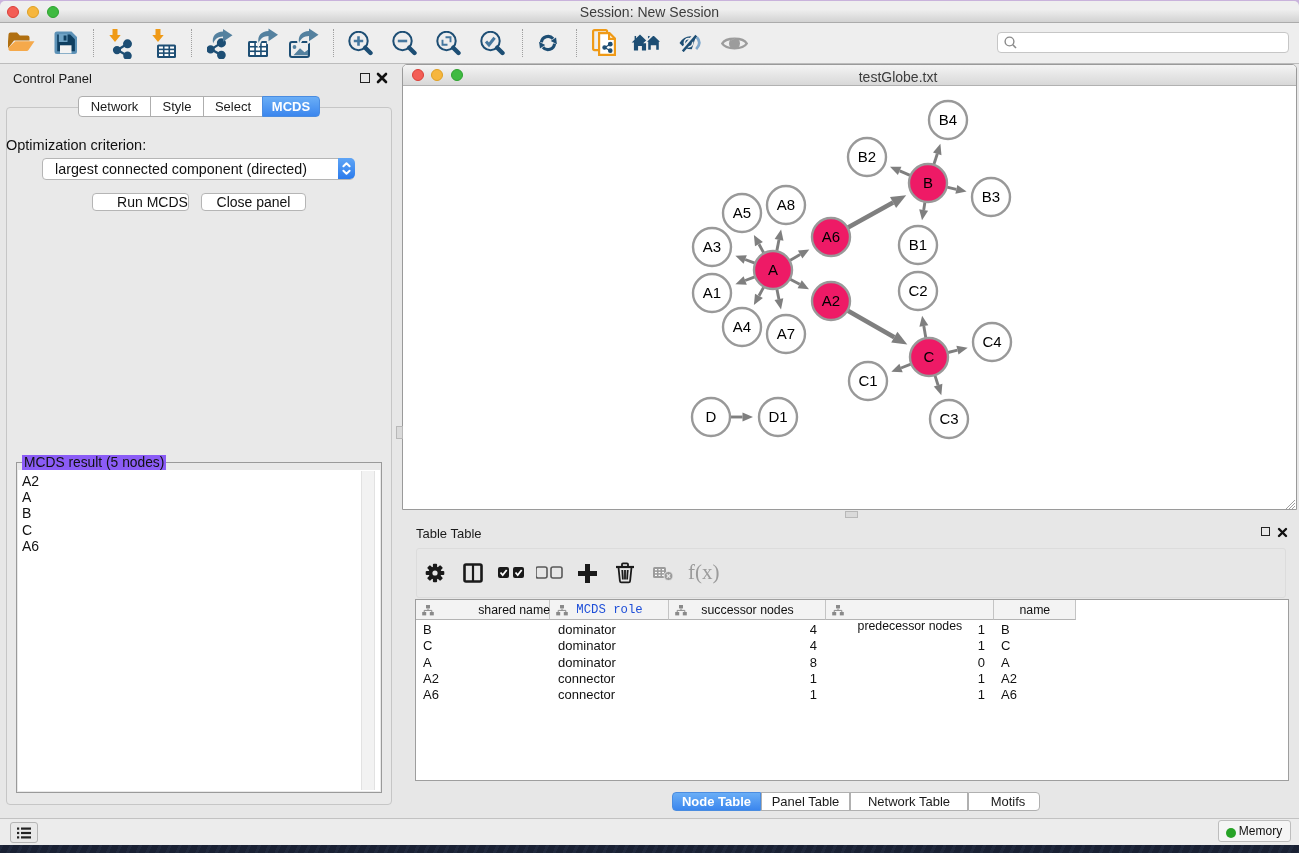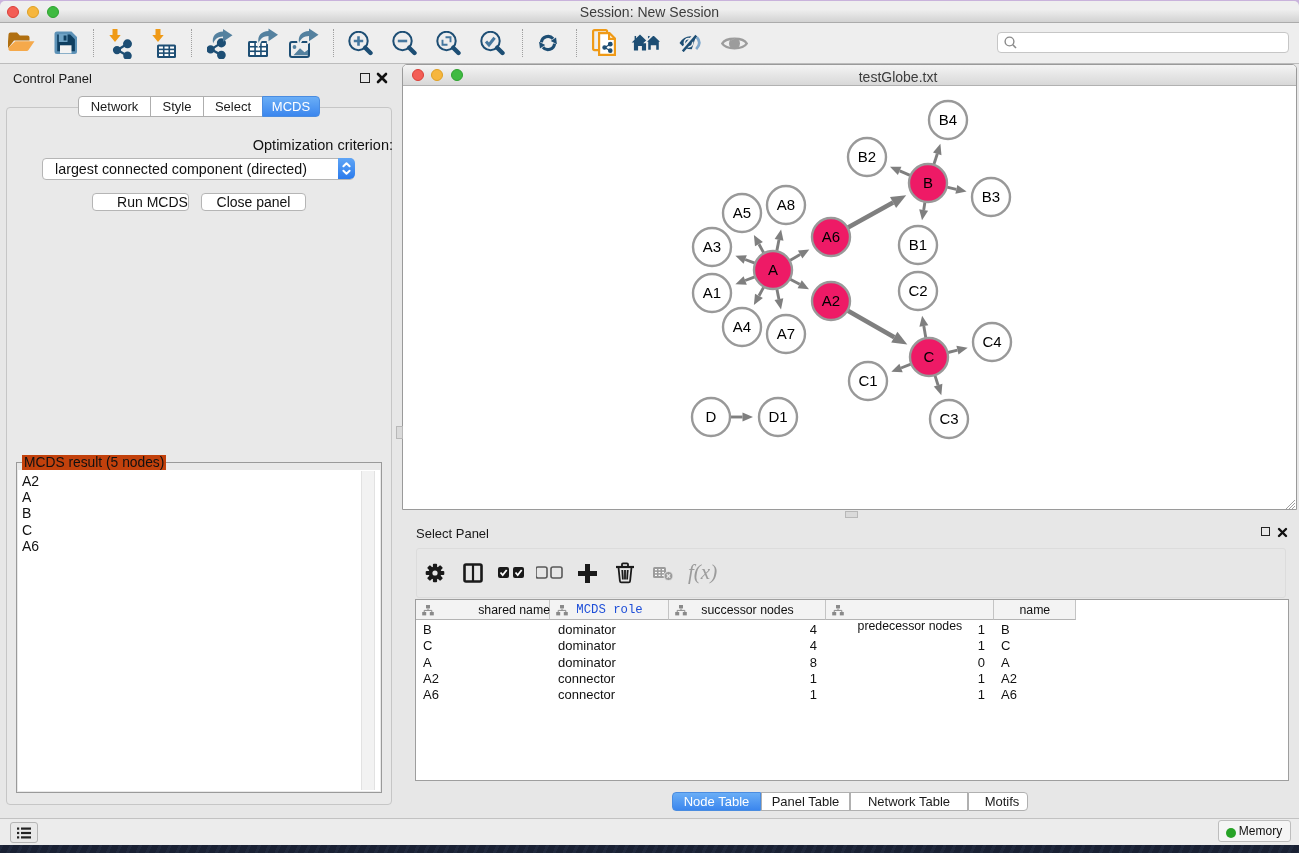--- a/index.html
+++ b/index.html
@@ -2,21 +2,21 @@
 <html><head><meta charset="utf-8"><style>
 * { margin:0; padding:0; box-sizing:border-box; }
 html,body { width:1299px; height:853px; overflow:hidden; }
 body { font-family:"Liberation Sans", sans-serif; background:#e7e7e7; position:relative; }
 .abs { position:absolute; }
 .tl { border-radius:50%; position:absolute; width:12px; height:12px; }
 .sep { position:absolute; width:0px; border-left:1px dotted #9f9f9f; top:29px; height:28px; }
 .paneltitle { font-size:13px; color:#1a1a1a; }
 .tab { position:absolute; height:21px; background:#ffffff; border:1px solid #aeaeae; font-size:13px; color:#1a1a1a; text-align:center; line-height:19px; }
 .btab { position:absolute; height:19px; background:#ffffff; border:1px solid #b0b0b0; font-size:13px; color:#1a1a1a; text-align:center; line-height:17px; }
-.tabsel { background:linear-gradient(#6aaef6,#3b86ee) !important; color:#ffffff !important; border-color:#4a8ce0 !important; }
+.tabsel { background:linear-gradient(#6aaef6,#3b86ee) !important; color:#ffffff !important; border-color:#4a8ce0 !important;font-weight:bold; }
 </style></head>
 <body>
 <div class="abs" style="left:0;top:0;width:1299px;height:8px;background:#c9b3dc;"></div>
 <div class="abs" style="left:0;top:845px;width:1299px;height:8px;background:#1a2236;"></div>
 <div class="abs" style="left:0;top:845px;width:1299px;height:8px;background:repeating-linear-gradient(115deg,rgba(120,140,170,.06) 0 3px,rgba(0,0,0,0.05) 3px 9px);"></div>
 <div class="abs" style="left:0;top:1px;width:1299px;height:22px;border-radius:5px 5px 0 0;background:linear-gradient(#efefef 40%,#d2d2d2);border-bottom:1px solid #ababab;"></div>
 <div class="abs" style="left:0;top:23px;width:1299px;height:41px;background:#eeeeee;border-bottom:1px solid #bcbcbc;"></div>
 <div class="abs" style="left:0;top:64px;width:1299px;height:781px;background:#e7e7e7;"></div>
 <div class="tl" style="left:7px;top:6px;background:#f35e56;border:1px solid #da3f39;"></div>
 <div class="tl" style="left:27px;top:6px;background:#f6b63e;border:1px solid #dfa023;"></div>
@@ -161,33 +161,33 @@
 <div class="abs paneltitle" style="left:13px;top:71px;">Control Panel</div>
 <div class="abs" style="left:360px;top:73px;width:10px;height:10px;border:1.6px solid #222;"></div>
 <svg class="abs" style="left:375px;top:71px;" width="14" height="14" viewBox="0 0 14 14">
     <path d="M3 3 L11 11 M11 3 L3 11" stroke="#111" stroke-width="2.6" stroke-linecap="round"></path>
   </svg>
 <div class="abs" style="left:6px;top:107px;width:386px;height:698px;background:#e9e9e9;border:1px solid #c6c6c6;border-radius:4px;"></div>
 <div class="tab" style="left:78px;top:96px;width:73px;border-radius:4px 0 0 4px;">Network</div>
 <div class="tab" style="left:150px;top:96px;width:54px;">Style</div>
 <div class="tab" style="left:203px;top:96px;width:60px;text-align:center;">Select</div>
 <div class="tab tabsel" style="left:262px;top:96px;width:58px;border-radius:0 4px 4px 0;">MCDS</div>
-<div class="abs" style="left:6px;top:137px;width:387px;text-align:right;font-size:14.5px;color:#111;">Optimization criterion:</div>
+<div class="abs" style="left:6px;top:137px;width:387px;text-align:left;font-size:14.5px;color:#111;">Optimization criterion:</div>
 <div class="abs" style="left:42px;top:158px;width:312px;height:22px;background:#ffffff;border:1px solid #b5b5b5;border-radius:4px;font-size:14.3px;color:#111;line-height:20px;padding-left:12px;">largest connected component (directed)</div>
 <div class="abs" style="left:338px;top:158px;width:17px;height:21px;background:linear-gradient(#5fa5f6,#2b7bec);border-radius:0 5px 5px 0;"></div>
 <svg class="abs" style="left:340px;top:160px;" width="13" height="17" viewBox="0 0 13 17">
     <g fill="none" stroke="#fff" stroke-width="2" stroke-linecap="round" stroke-linejoin="round">
       <path d="M3.4 6.2 L6.5 3.2 L9.6 6.2"></path>
       <path d="M3.4 10.8 L6.5 13.8 L9.6 10.8"></path>
     </g>
   </svg>
 <div class="abs" style="left:92px;top:193px;width:97px;height:18px;background:#ffffff;border:1px solid #b5b5b5;border-radius:4px;font-size:14px;color:#111;text-align:center;line-height:16px;padding-left:24px;">Run MCDS</div>
 <div class="abs" style="left:201px;top:193px;width:105px;height:18px;background:#ffffff;border:1px solid #b5b5b5;border-radius:4px;font-size:14px;color:#111;text-align:center;line-height:16px;">Close panel</div>
 <div class="abs" style="left:16px;top:462px;width:366px;height:331px;border:1px solid #9a9a9a;"></div>
-<div class="abs" style="left:22px;top:455px;background:#c2410c;padding:0 2px;font-size:13.8px;color:#111;">MCDS result (5 nodes)</div>
+<div class="abs" style="left:22px;top:455px;background:#8b5cf6;padding:0 2px;font-size:13.8px;color:#111;">MCDS result (5 nodes)</div>
 <div class="abs" style="left:18px;top:470px;width:362px;height:321px;background:#ffffff;"></div>
 <div class="abs" style="left:361px;top:471px;width:14px;height:319px;background:#f2f2f2;border-left:1px solid #e2e2e2;border-right:1px solid #e2e2e2;"></div>
 <div class="abs" style="left:22px;top:473px;font-size:14px;color:#111;line-height:16.2px;">A2<br>A<br>B<br>C<br>A6</div>
 <div class="abs" style="left:402px;top:64px;width:895px;height:446px;background:#ffffff;border:1px solid #9a9a9a;border-radius:5px 5px 0 0;"></div>
 <div class="abs" style="left:403px;top:65px;width:893px;height:21px;border-radius:4px 4px 0 0;background:linear-gradient(#f4f4f4,#d8d8d8);border-bottom:1px solid #b1b1b1;"></div>
 <div class="tl" style="left:412px;top:69px;background:#f35e56;border:1px solid #da3f39;"></div>
 <div class="tl" style="left:431px;top:69px;background:#f6b63e;border:1px solid #dfa023;"></div>
 <div class="tl" style="left:451px;top:69px;background:#3fba41;border:1px solid #2da22f;"></div>
 <div class="abs" style="left:402px;top:69px;width:992px;text-align:center;font-size:14px;color:#3c3c3c;">testGlobe.txt</div>
 <svg class="abs" style="left:1284px;top:498px;" width="12" height="12" viewBox="0 0 12 12">
@@ -274,21 +274,21 @@
     <text x="526" y="275" text-anchor="middle" font-size="15" font-family="Liberation Sans" fill="#000">C</text>
     <circle cx="465" cy="294" r="19.0" fill="#ffffff" stroke="#999999" stroke-width="2.4"></circle>
     <text x="465" y="299" text-anchor="middle" font-size="15" font-family="Liberation Sans" fill="#000">C1</text>
     <circle cx="546" cy="332" r="19.0" fill="#ffffff" stroke="#999999" stroke-width="2.4"></circle>
     <text x="546" y="337" text-anchor="middle" font-size="15" font-family="Liberation Sans" fill="#000">C3</text>
     <circle cx="308" cy="330" r="19.0" fill="#ffffff" stroke="#999999" stroke-width="2.4"></circle>
     <text x="308" y="335" text-anchor="middle" font-size="15" font-family="Liberation Sans" fill="#000">D</text>
     <circle cx="375" cy="330" r="19.0" fill="#ffffff" stroke="#999999" stroke-width="2.4"></circle>
     <text x="375" y="335" text-anchor="middle" font-size="15" font-family="Liberation Sans" fill="#000">D1</text>
   </svg>
-<div class="abs paneltitle" style="left:416px;top:526px;">Select Panel</div>
+<div class="abs paneltitle" style="left:416px;top:526px;">Table Table</div>
 <div class="abs" style="left:1261px;top:527px;width:9px;height:9px;border:1.5px solid #222;"></div>
 <svg class="abs" style="left:1276px;top:526px;" width="13" height="13" viewBox="0 0 13 13">
     <path d="M3 3 L10 10 M10 3 L3 10" stroke="#111" stroke-width="2.4" stroke-linecap="round"></path>
   </svg>
 <div class="abs" style="left:416px;top:548px;width:870px;height:50px;background:#e7e7e7;border:1px solid #dcdcdc;border-radius:3px;"></div>
 <svg class="abs" style="left:425px;top:563px;" width="20" height="20" viewBox="0 0 20 20">
     <g transform="translate(10,10)">
       <rect x="-2.1" y="-9.3" width="4.2" height="5" rx="1" fill="#1a1a1a" transform="rotate(0)"></rect>
       <rect x="-2.1" y="-9.3" width="4.2" height="5" rx="1" fill="#1a1a1a" transform="rotate(45)"></rect>
       <rect x="-2.1" y="-9.3" width="4.2" height="5" rx="1" fill="#1a1a1a" transform="rotate(90)"></rect>
@@ -335,21 +335,21 @@
     <rect x="9.07" y="5.00" width="1.93" height="1.27" fill="#fff"></rect>
     <rect x="2.00" y="7.87" width="1.93" height="1.27" fill="#fff"></rect>
     <rect x="5.53" y="7.87" width="1.93" height="1.27" fill="#fff"></rect>
     <rect x="9.07" y="7.87" width="1.93" height="1.27" fill="#fff"></rect>
     <rect x="2.00" y="10.73" width="1.93" height="1.27" fill="#fff"></rect>
     <rect x="5.53" y="10.73" width="1.93" height="1.27" fill="#fff"></rect>
     <rect x="9.07" y="10.73" width="1.93" height="1.27" fill="#fff"></rect>
     <circle cx="15.5" cy="12" r="4.5" fill="#9b9b9b" stroke="#e7e7e7" stroke-width="1"></circle>
     <path d="M13.8 10.3 l3.4 3.4 M17.2 10.3 l-3.4 3.4" stroke="#e7e7e7" stroke-width="1.3"></path>
   </svg>
-<div class="abs" style="left:688px;top:560px;font-family:'Liberation Serif',serif;font-style:italic;font-size:21px;color:#9b9b9b;">f(x)</div>
+<div class="abs" style="left:688px;top:560px;font-family:'Liberation Serif',serif;font-size:21px;color:#9b9b9b;">f(x)</div>
 <div class="abs" style="left:415px;top:599px;width:874px;height:182px;background:#ffffff;border:1px solid #9e9e9e;"></div>
 <div class="abs" style="left:415.5px;top:600px;width:134.5px;height:20px;background:#f3f3f3;border-right:1px solid #c4c4c4;border-bottom:1px solid #b4b4b4;"></div>
 <div class="abs" style="left:415.5px;top:603px;width:134.5px;text-align:right;font-size:12.3px;color:#111;">shared name</div>
 <svg class="abs" style="left:421.5px;top:605px;" width="12" height="11" viewBox="0 0 12 11">
     <rect x="4" y="0" width="4" height="3.4" fill="#8a8a8a"></rect>
     <rect x="0.2" y="7" width="4" height="3.4" fill="#8a8a8a"></rect>
     <rect x="7.8" y="7" width="4" height="3.4" fill="#8a8a8a"></rect>
     <path d="M6 3.4 v2 M2.2 7 v-1.6 h7.6 V7" fill="none" stroke="#8a8a8a" stroke-width="1"></path>
   </svg>
 <div class="abs" style="left:550.0px;top:600px;width:119.0px;height:20px;background:#f3f3f3;border-right:1px solid #c4c4c4;border-bottom:1px solid #b4b4b4;"></div>
@@ -399,21 +399,21 @@
 <div class="abs" style="left:860px;top:670.8999999999999px;width:125px;text-align:right;font-size:13px;color:#111;">1</div>
 <div class="abs" style="left:1001px;top:670.8999999999999px;font-size:13px;color:#111;">A2</div>
 <div class="abs" style="left:423px;top:687.1999999999998px;font-size:13px;color:#111;">A6</div>
 <div class="abs" style="left:558px;top:687.1999999999998px;font-size:13px;color:#111;">connector</div>
 <div class="abs" style="left:700px;top:687.1999999999998px;width:117px;text-align:right;font-size:13px;color:#111;">1</div>
 <div class="abs" style="left:860px;top:687.1999999999998px;width:125px;text-align:right;font-size:13px;color:#111;">1</div>
 <div class="abs" style="left:1001px;top:687.1999999999998px;font-size:13px;color:#111;">A6</div>
 <div class="btab tabsel" style="left:672px;top:792px;width:89px;border-radius:4px 0 0 4px;">Node Table</div>
 <div class="btab" style="left:761px;top:792px;width:89px;">Panel Table</div>
 <div class="btab" style="left:850px;top:792px;width:118px;">Network Table</div>
-<div class="btab" style="left:968px;top:792px;width:60px;border-radius:0 4px 4px 0;padding-left:8px;">Motifs</div>
+<div class="btab" style="left:968px;top:792px;width:72px;border-radius:0 4px 4px 0;padding-left:8px;">Motifs</div>
 <div class="abs" style="left:0;top:818px;width:1299px;height:27px;background:#ececec;border-top:1px solid #c2c2c2;"></div>
 <div class="abs" style="left:10px;top:822px;width:28px;height:21px;background:#e9e9e9;border:1px solid #b5b5b5;border-radius:3px;"></div>
 <svg class="abs" style="left:17px;top:827px;" width="14" height="12" viewBox="0 0 14 12">
     <g fill="#222">
       <rect x="0" y="0.5" width="2.2" height="2.2"></rect>
       <rect x="4" y="0.5" width="10" height="2.2"></rect>
       <rect x="0" y="4.9" width="2.2" height="2.2"></rect>
       <rect x="4" y="4.9" width="10" height="2.2"></rect>
       <rect x="0" y="9.3" width="2.2" height="2.2"></rect>
       <rect x="4" y="9.3" width="10" height="2.2"></rect>

